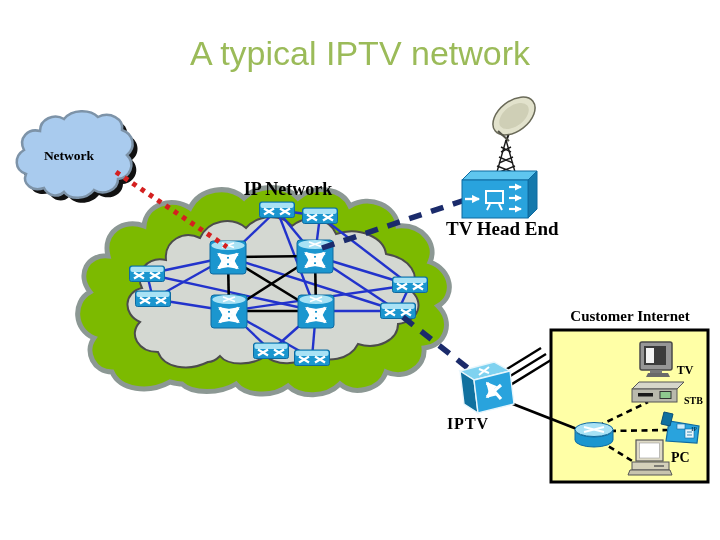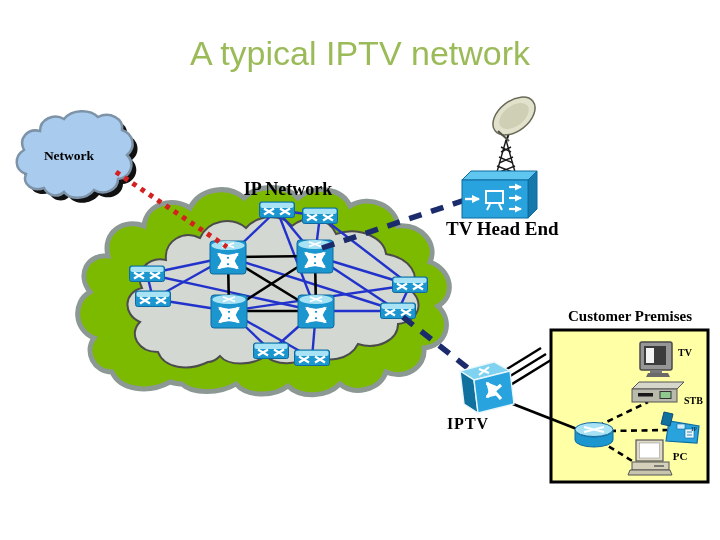--- a/index.html
+++ b/index.html
@@ -16,23 +16,23 @@
   }
   .lbl{
     position:absolute;font-weight:bold;color:#000;text-align:center;line-height:1.05;
     white-space:nowrap;
   }
   #lbl-internet{left:30px;top:149px;width:78px;font-size:13.5px;}
   #lbl-ipnetwork{left:238px;top:156px;width:100px;font-size:18px;margin-top:24px;}
   #lbl-headend{left:446px;top:219px;width:112px;font-size:19px;}
   #lbl-premises{left:552px;top:309px;width:156px;font-size:15px;}
   #lbl-dslam{left:430px;top:416px;width:76px;font-size:16px;letter-spacing:1px;}
-  #lbl-tv{left:676px;top:348px;width:18px;font-size:10px;}
+  #lbl-tv{left:676px;top:364px;width:18px;font-size:12px;}
   #lbl-stb{left:684px;top:396px;width:18px;font-size:10px;}
-  #lbl-pc{left:671px;top:451px;width:18px;font-size:11px;}
+  #lbl-pc{left:671px;top:451px;width:18px;font-size:14px;}
   #lbl-ipphone{left:688px;top:427px;width:12px;font-size:5.5px;color:#083a5a;}
   svg{position:absolute;left:0;top:0;}
   .cloud-green{fill:var(--c-network-cloud,#7CBA00);stroke:var(--c-cloud-border,#8C9894);stroke-width:5;}
   .cloud-inner{fill:var(--c-inner-cloud,#D4D8D2);stroke:#4c4c4c;stroke-width:2;}
   .cloud-net{fill:var(--c-internet-cloud,#A9CBEE);stroke:#7d93a8;stroke-width:2.5;}
   .cloud-shadow{fill:#111111;}
   .lnk-blue{stroke:var(--c-link-blue,#2233CC);stroke-width:2.4;}
   .lnk-black{stroke:#000;stroke-width:2.6;}
   .lnk-red{stroke:var(--c-internet-link-red,#D42020);stroke-width:5;stroke-dasharray:4.5 5.5;}
   .lnk-navy{stroke:var(--c-video-link-navy,#1B2B6B);stroke-width:5.5;stroke-dasharray:13 10;}
@@ -232,18 +232,18 @@
     <polygon points="630,470 670,470 672,475 628,475" fill="#C8C4AE" stroke="#555" stroke-width="1"></polygon>
   </g>
 
   <use href="#sym-cyl" transform="translate(594,433)"></use>
 </svg>
 
 <div id="title">A typical IPTV network</div>
 <div class="lbl" id="lbl-internet">Network</div>
 <div class="lbl" id="lbl-ipnetwork">IP Network</div>
 <div class="lbl" id="lbl-headend">TV Head End</div>
-<div class="lbl" id="lbl-premises">Customer Premises</div>
+<div class="lbl" id="lbl-premises">Customer Internet</div>
 <div class="lbl" id="lbl-dslam">IPTV</div>
 <div class="lbl" id="lbl-tv">TV</div>
 <div class="lbl" id="lbl-stb">STB</div>
 <div class="lbl" id="lbl-pc">PC</div>
 <div class="lbl" id="lbl-ipphone">IP</div>
 
 </body></html>

